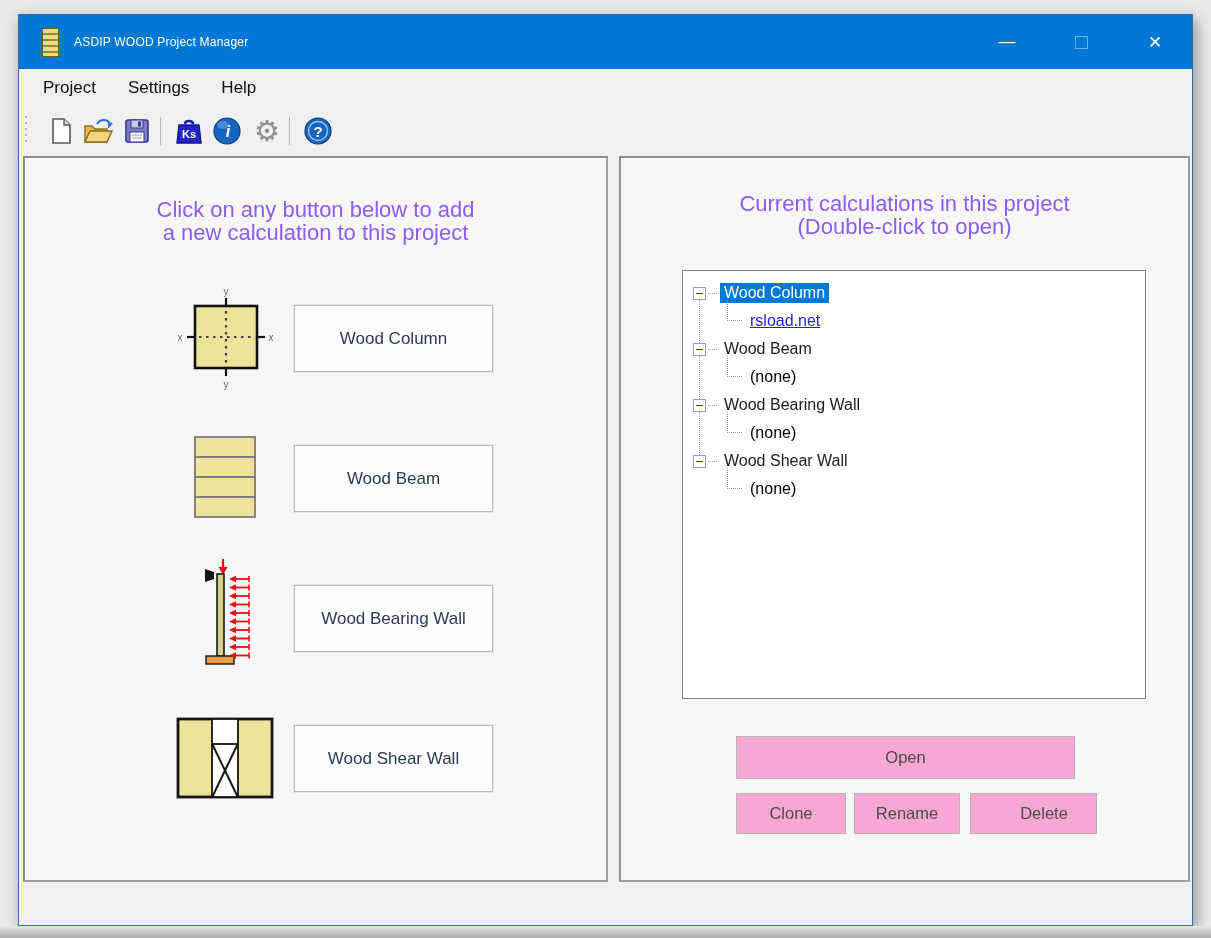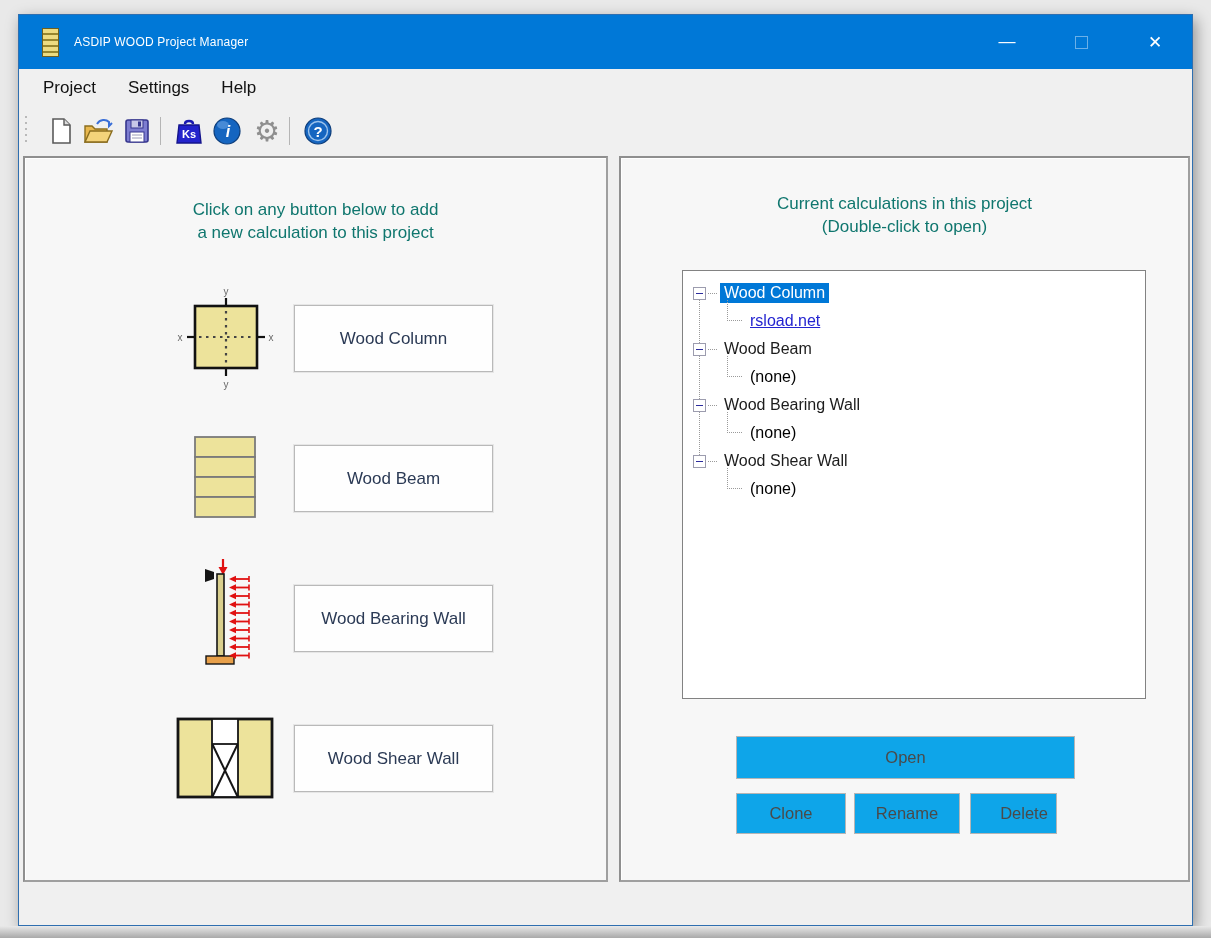--- a/index.html
+++ b/index.html
@@ -41,22 +41,22 @@
   .tsep { width:1px; height:28px; background:#b5b5b5; margin:0 7px; }
   .gear-glyph { font-size:29px; color:#8f8f8f; line-height:1; }
 
   
   .panel { position:absolute; top:141px; height:726px; background:#f7f7f7;
            border:2px solid; border-color:#8f8f8f #9f9f9f #9f9f9f #8f8f8f;
            box-shadow:inset 1px 1px 0 #ffffff; }
   .panel-left  { left:4px;  width:585px; }
   .panel-right { left:600px; width:571px; }
 
-  .red-heading { position:absolute; left:0; right:0; text-align:center; color:#0f766e;
-                 font-size:17px; line-height:23px; }
+  .red-heading { position:absolute; left:0; right:0; text-align:center; color:#8b5cf6;
+                 font-size:22px; line-height:23px; }
 
   
   .icon-cell { position:absolute; left:135px; width:130px; text-align:center; }
   .calc-btn { position:absolute; left:269px; width:199px; height:67px; background:#fefefe;
               border:1px solid #b9b9b9; color:#2b3a55; font-size:17px;
               font-family:"Liberation Sans", sans-serif;
               box-shadow:0 0 0 1px #e6e6e6; }
 
   
   .treebox { position:absolute; left:61px; top:112px; width:464px; height:429px;
@@ -72,26 +72,26 @@
   .t-dash { width:9px; border-top:1px dotted #9a9a9a; margin:0 3px 0 2px; }
   .t-label { color:#1c1c1c; padding:1px 4px; white-space:nowrap; }
   .t-label.selected { background:#0078D7; color:#ffffff; }
   .t-child-connector { position:absolute; left:44px; top:-7px; width:15px; height:21px;
                        border-left:1px dotted #9a9a9a; border-bottom:1px dotted #9a9a9a; }
   .t-child-label { margin-left:64px; padding:1px 3px; white-space:nowrap; }
   .t-child-label.file { color:#2424d0;text-decoration:underline; }
   .t-child-label.none { color:#000000; }
 
   
-  .wbtn { position:absolute; background:#0ea5e9; border:1px solid #b5b5b5; color:#4a4a4a;
+  .wbtn { position:absolute; background:#f9a8d4; border:1px solid #b5b5b5; color:#4a4a4a;
           font-size:16.5px; font-family:"Liberation Sans", sans-serif; }
   .btn-open   { left:115px; top:578px; width:339px; height:43px; }
   .btn-clone  { left:115px; top:635px; width:110px; height:41px; }
   .btn-rename { left:233px; top:635px; width:106px; height:41px; }
-  .btn-delete { left:349px; top:635px; width:87px; height:41px;padding-left:21px; }
+  .btn-delete { left:349px; top:635px; width:127px; height:41px;padding-left:21px; }
 </style>
 </head>
 <body>
 
 <div class="screen">
   <div class="window">
 
     <div class="titlebar">
       <div class="app-icon"></div>
       <div class="title-text">ASDIP WOOD Project Manager</div>

